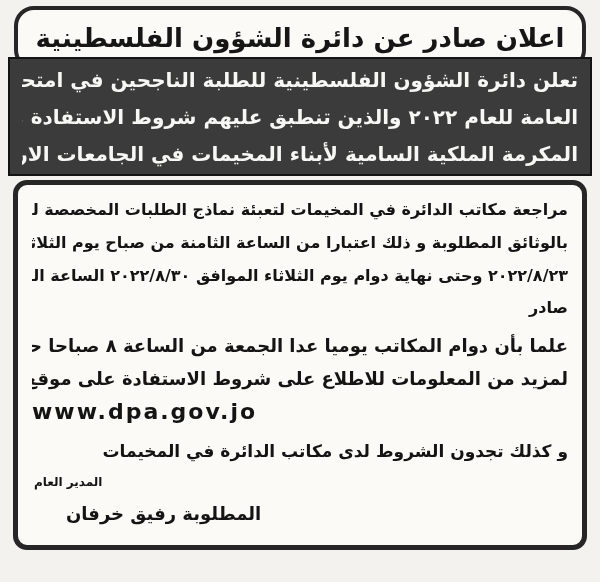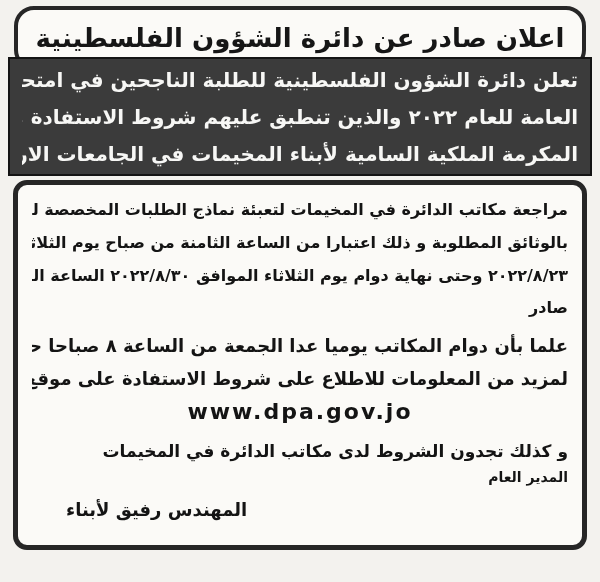--- a/index.html
+++ b/index.html
@@ -85,37 +85,36 @@
     text-align: center;
     white-space: nowrap;
     overflow: hidden;
   }
   .note-first { margin-top: 6px; }
   .website {
     direction: ltr;
     font-size: 22px;
     font-weight: bold;
     letter-spacing: 2px;
-    text-align: center;
     line-height: 30px;
     margin-top: 2px;
   }
   .conditions {
     font-size: 17px;
     font-weight: bold;
     line-height: 28px;
     margin-top: 10px;
     white-space: nowrap;
     overflow: hidden;
   }
   .sig-title {
-    font-size: 14px;
+    font-size: 12px;
     font-weight: bold;
-    text-align: right;
-    margin-top: 4px;
+    text-align: left;
+    margin-top: 10px;
     padding-left: 2px;
   }
   .sig-name {
     font-size: 18px;
     font-weight: bold;
     text-align: left;
     margin-top: 14px;
     padding-left: 0;
     margin-left: 34px;
   }
@@ -143,17 +142,17 @@
     <div class="para-end">صادر</div>
 
     <div class="note note-first">علما بأن دوام المكاتب يوميا عدا الجمعة من الساعة ٨ صباحا حتى ٢ ظهرا</div>
     <div class="note">لمزيد من المعلومات للاطلاع على شروط الاستفادة على موقع الدائرة</div>
 
     <div class="website">www.dpa.gov.jo</div>
 
     <div class="conditions">و كذلك تجدون الشروط لدى مكاتب الدائرة في المخيمات</div>
 
     <div class="sig-title">المدير العام</div>
-    <div class="sig-name">المهندس رفيق لأبناء</div>
+    <div class="sig-name">المطلوبة رفيق خرفان</div>
 
   </div>
 
 </div>
 
 </body></html>

